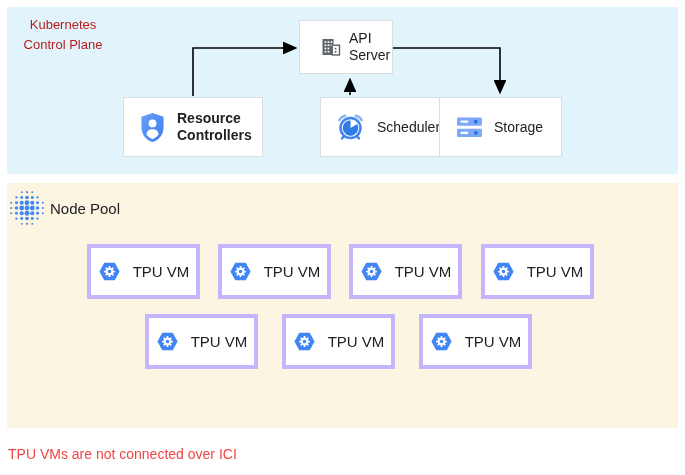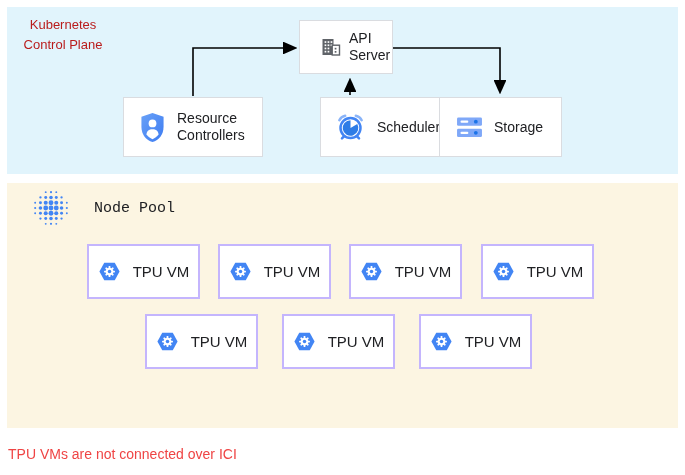--- a/index.html
+++ b/index.html
@@ -6,23 +6,23 @@
   body{font-family:"Liberation Sans",sans-serif;color:#202124;}
   .stage{position:relative;width:685px;height:475px;background:#fff;overflow:hidden;}
   .region{position:absolute;}
   .region-blue{left:7px;top:7px;width:671px;height:167px;background:#E1F4FC;}
   .region-yellow{left:7px;top:183px;width:671px;height:245px;background:#FCF5E2;}
   .kcp-label{position:absolute;left:10px;top:15px;width:106px;text-align:center;
     font-size:13px;line-height:20px;white-space:pre-line;color:#b91c1c;}
   .node{position:absolute;background:#fff;border:1px solid #DADCE0;box-sizing:border-box;
     display:flex;align-items:center;gap:11px;font-size:14px;color:#202124;}
   .node .lbl{line-height:17px;}
-  .np-head{position:absolute;left:32px;top:189px;display:flex;align-items:center;gap:24px;font-family:Liberation Mono, monospace;}
+  .np-head{position:absolute;left:8px;top:189px;display:flex;align-items:center;gap:4px;}
   .np-head .lbl{font-size:15px;color:#202124;}
-  .tpu{position:absolute;width:113px;height:55px;background:#fff;border:2px solid #c4b5fd;
+  .tpu{position:absolute;width:113px;height:55px;background:#fff;border:4px solid #c4b5fd;
     box-sizing:border-box;display:flex;align-items:center;justify-content:center;gap:12px;
     font-size:15px;color:#202124;}
   .caption{position:absolute;left:8px;top:446px;font-size:14px;color:#ef4444;}
   svg.overlay{position:absolute;left:0;top:0;pointer-events:none;}
   .ic{flex:0 0 auto;display:block;}
 </style>
 </head>
 <body>
 
 <div class="stage">
@@ -87,21 +87,21 @@
       </g>
       <rect x="11.2" y="8.2" width="7.3" height="9.8" fill="#ffffff" stroke="#5F6368" stroke-width="1.4"></rect>
       <g fill="#5F6368">
         <rect x="13.7" y="10.8" width="1.7" height="1.7"></rect>
         <rect x="13.7" y="14" width="1.7" height="1.7"></rect>
       </g>
     </svg>
     <span class="lbl" style="width:46px;">API Server</span>
   </div>
 
-  <div class="node" style="left:123px;top:97px;width:140px;height:60px;padding-left:15px;">
+  <div class="node" style="left:123px;top:97px;width:140px;height:60px;padding-left:15px;font-weight:bold;">
     <svg class="ic" width="27" height="31" viewBox="0 0 24 28">
       <path d="M12 0.8 L22 4.4 V13 C22 20.4 17.8 25.5 12 27.2 C6.2 25.5 2 20.4 2 13 V4.4 Z" fill="url(#shgrad)"></path>
       <circle cx="12" cy="10.3" r="3.5" fill="#ffffff"></circle>
       <path d="M6.6 20.4 c0-3.1 2.4-4.8 5.4-4.8 s5.4 1.7 5.4 4.8 c-1.4 2-3.2 3.4-5.4 4.1 c-2.2-.7-4-2.1-5.4-4.1 Z" fill="#ffffff"></path>
     </svg>
     <span class="lbl" style="width:80px;">Resource Controllers</span>
   </div>
 
   <div class="node" style="left:280px;top:97px;width:140px;height:60px;padding-left:14px;margin-left:40px;">
     <svg class="ic" width="31" height="31" viewBox="0 0 32 32">

